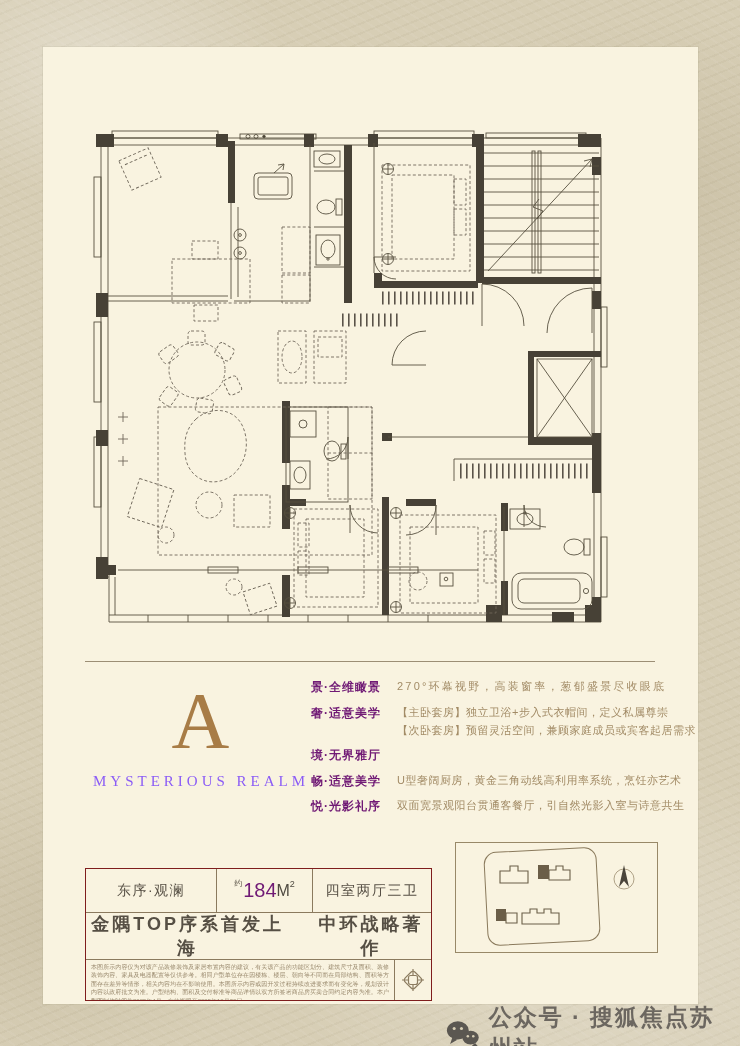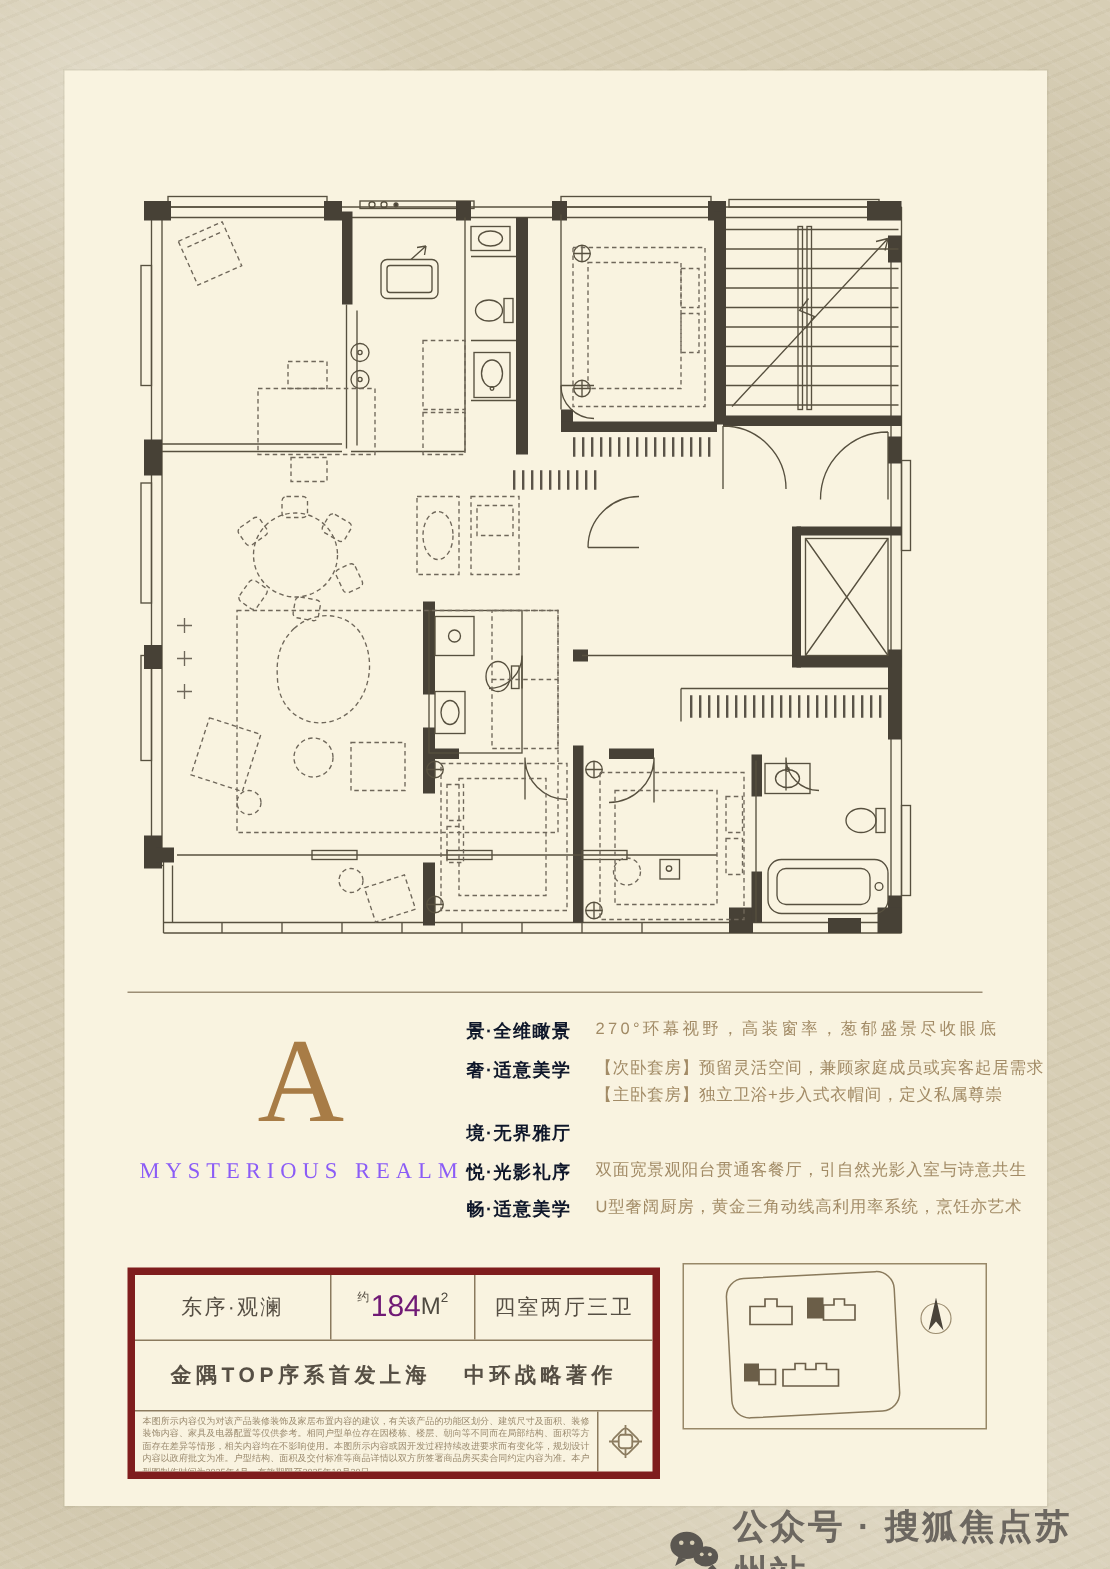--- a/index.html
+++ b/index.html
@@ -16,33 +16,33 @@
       repeating-linear-gradient(-22deg, rgba(112,96,60,.05) 0 2px, rgba(0,0,0,0) 2px 9px);
   }
   .panel{position:absolute;left:43px;top:47px;width:655px;height:957px;background:#f9f3e0;box-shadow:0 0 0 1px rgba(90,80,55,.06);}
   #plan{position:absolute;left:45px;top:60px;width:565px;height:545px;}
   .divider{position:absolute;left:42px;top:614px;width:570px;height:1px;background:#9c8e75;}
   .logo{position:absolute;left:50px;top:634px;width:215px;text-align:center;}
   .logo-letter{font-family:"Liberation Serif",serif;font-size:80px;line-height:1;color:#a87c46;}
   .logo-sub{margin-top:12px;font-family:"Liberation Serif",serif;font-size:15px;letter-spacing:4px;color:#8b5cf6;white-space:nowrap;}
   #features{position:absolute;left:268px;top:631px;width:346px;}
   .feat-row{display:flex;margin-bottom:6.5px;}
-  .feat-label{width:86px;flex:none;font-weight:bold;font-size:12px;color:#0f172a;letter-spacing:1px;line-height:1.6;}
+  .feat-label{width:86px;flex:none;font-weight:bold;font-size:12px;color:#701a75;letter-spacing:1px;line-height:1.6;}
   .feat-desc{font-size:11px;color:#a28b66;letter-spacing:.5px;line-height:1.62;white-space:nowrap;}
-  .info-table{position:absolute;left:42px;top:798px;width:345px;border:5px solid #7f1d1d;background:rgba(255,255,255,0);}
+  .info-table{position:absolute;left:42px;top:821px;width:345px;border:1px solid #7f1d1d;background:rgba(255,255,255,0);}
   .tr1{display:flex;height:43px;border-bottom:1px solid #8b7a5e;}
   .cell{display:flex;align-items:center;justify-content:center;font-size:14px;color:#564f44;letter-spacing:1.5px;}
   .c1{width:130px;border-right:1px solid #8b7a5e;}
   .c2{width:95px;border-right:1px solid #8b7a5e;letter-spacing:0;}
   .c3{flex:1;}
   .sup-approx{font-size:8px;align-self:flex-start;margin-top:9px;margin-right:1px;color:#564f44;}
   .area-val{font-size:20px;color:#701a75;}
   .area-unit{font-size:16px;color:#4f4a41;}
   .area-exp{font-size:9px;align-self:flex-start;margin-top:10px;color:#4f4a41;}
-  .tr2{height:46px;border-bottom:1px solid #8b7a5e;display:flex;align-items:center;justify-content:center;gap:22px;font-size:14px;letter-spacing:3px;color:#564f44;font-weight:bold;}
+  .tr2{height:46px;border-bottom:1px solid #8b7a5e;display:flex;align-items:center;justify-content:center;gap:22px;font-size:18px;letter-spacing:3px;color:#564f44;font-weight:bold;text-align:center;}
   .tr3{display:flex;height:40px;}
   .disc{flex:1;padding:3px 5px;font-size:6px;line-height:1.4;color:#9a8a6e;border-right:1px solid #8b7a5e;overflow:hidden;text-align:justify;}
   .emb{width:36px;display:flex;align-items:center;justify-content:center;}
   .site-box{position:absolute;left:412px;top:795px;width:201px;height:109px;border:1px solid #988868;}
   .footer{position:absolute;left:446px;top:1002px;display:flex;align-items:center;gap:9px;}
   .footer-label{font-size:23px;color:#6c6760;letter-spacing:2px;font-weight:bold;}
   svg{display:block;}
 </style>
 </head>
 <body>
@@ -323,37 +323,37 @@
   <div id="features">
       <div class="feat-row">
         <span class="feat-label">景·全维瞰景</span>
         <div class="feat-desc" style="letter-spacing: 2.2px; text-align: right;">
           <div>270°环幕视野，高装窗率，葱郁盛景尽收眼底</div>
         </div>
       </div>
       <div class="feat-row">
         <span class="feat-label">奢·适意美学</span>
         <div class="feat-desc">
+          <div>【主卧套房】独立卫浴+步入式衣帽间，定义私属尊崇</div>
           <div>【次卧套房】预留灵活空间，兼顾家庭成员或宾客起居需求</div>
-          <div>【主卧套房】独立卫浴+步入式衣帽间，定义私属尊崇</div>
         </div>
       </div>
       <div class="feat-row">
         <span class="feat-label">境·无界雅厅</span>
+      </div>
+      <div class="feat-row">
+        <span class="feat-label">畅·适意美学</span>
+        <div class="feat-desc">
+          <div>U型奢阔厨房，黄金三角动线高利用率系统，烹饪亦艺术</div>
+        </div>
       </div>
       <div class="feat-row">
         <span class="feat-label">悦·光影礼序</span>
         <div class="feat-desc">
           <div>双面宽景观阳台贯通客餐厅，引自然光影入室与诗意共生</div>
-        </div>
-      </div>
-      <div class="feat-row">
-        <span class="feat-label">畅·适意美学</span>
-        <div class="feat-desc">
-          <div>U型奢阔厨房，黄金三角动线高利用率系统，烹饪亦艺术</div>
         </div>
       </div>
     </div>
 
   <div class="info-table">
     <div class="tr1">
       <div class="cell c1">东序·观澜</div>
       <div class="cell c2">
         <span class="sup-approx">约</span>
           <span class="area-val">184</span>

